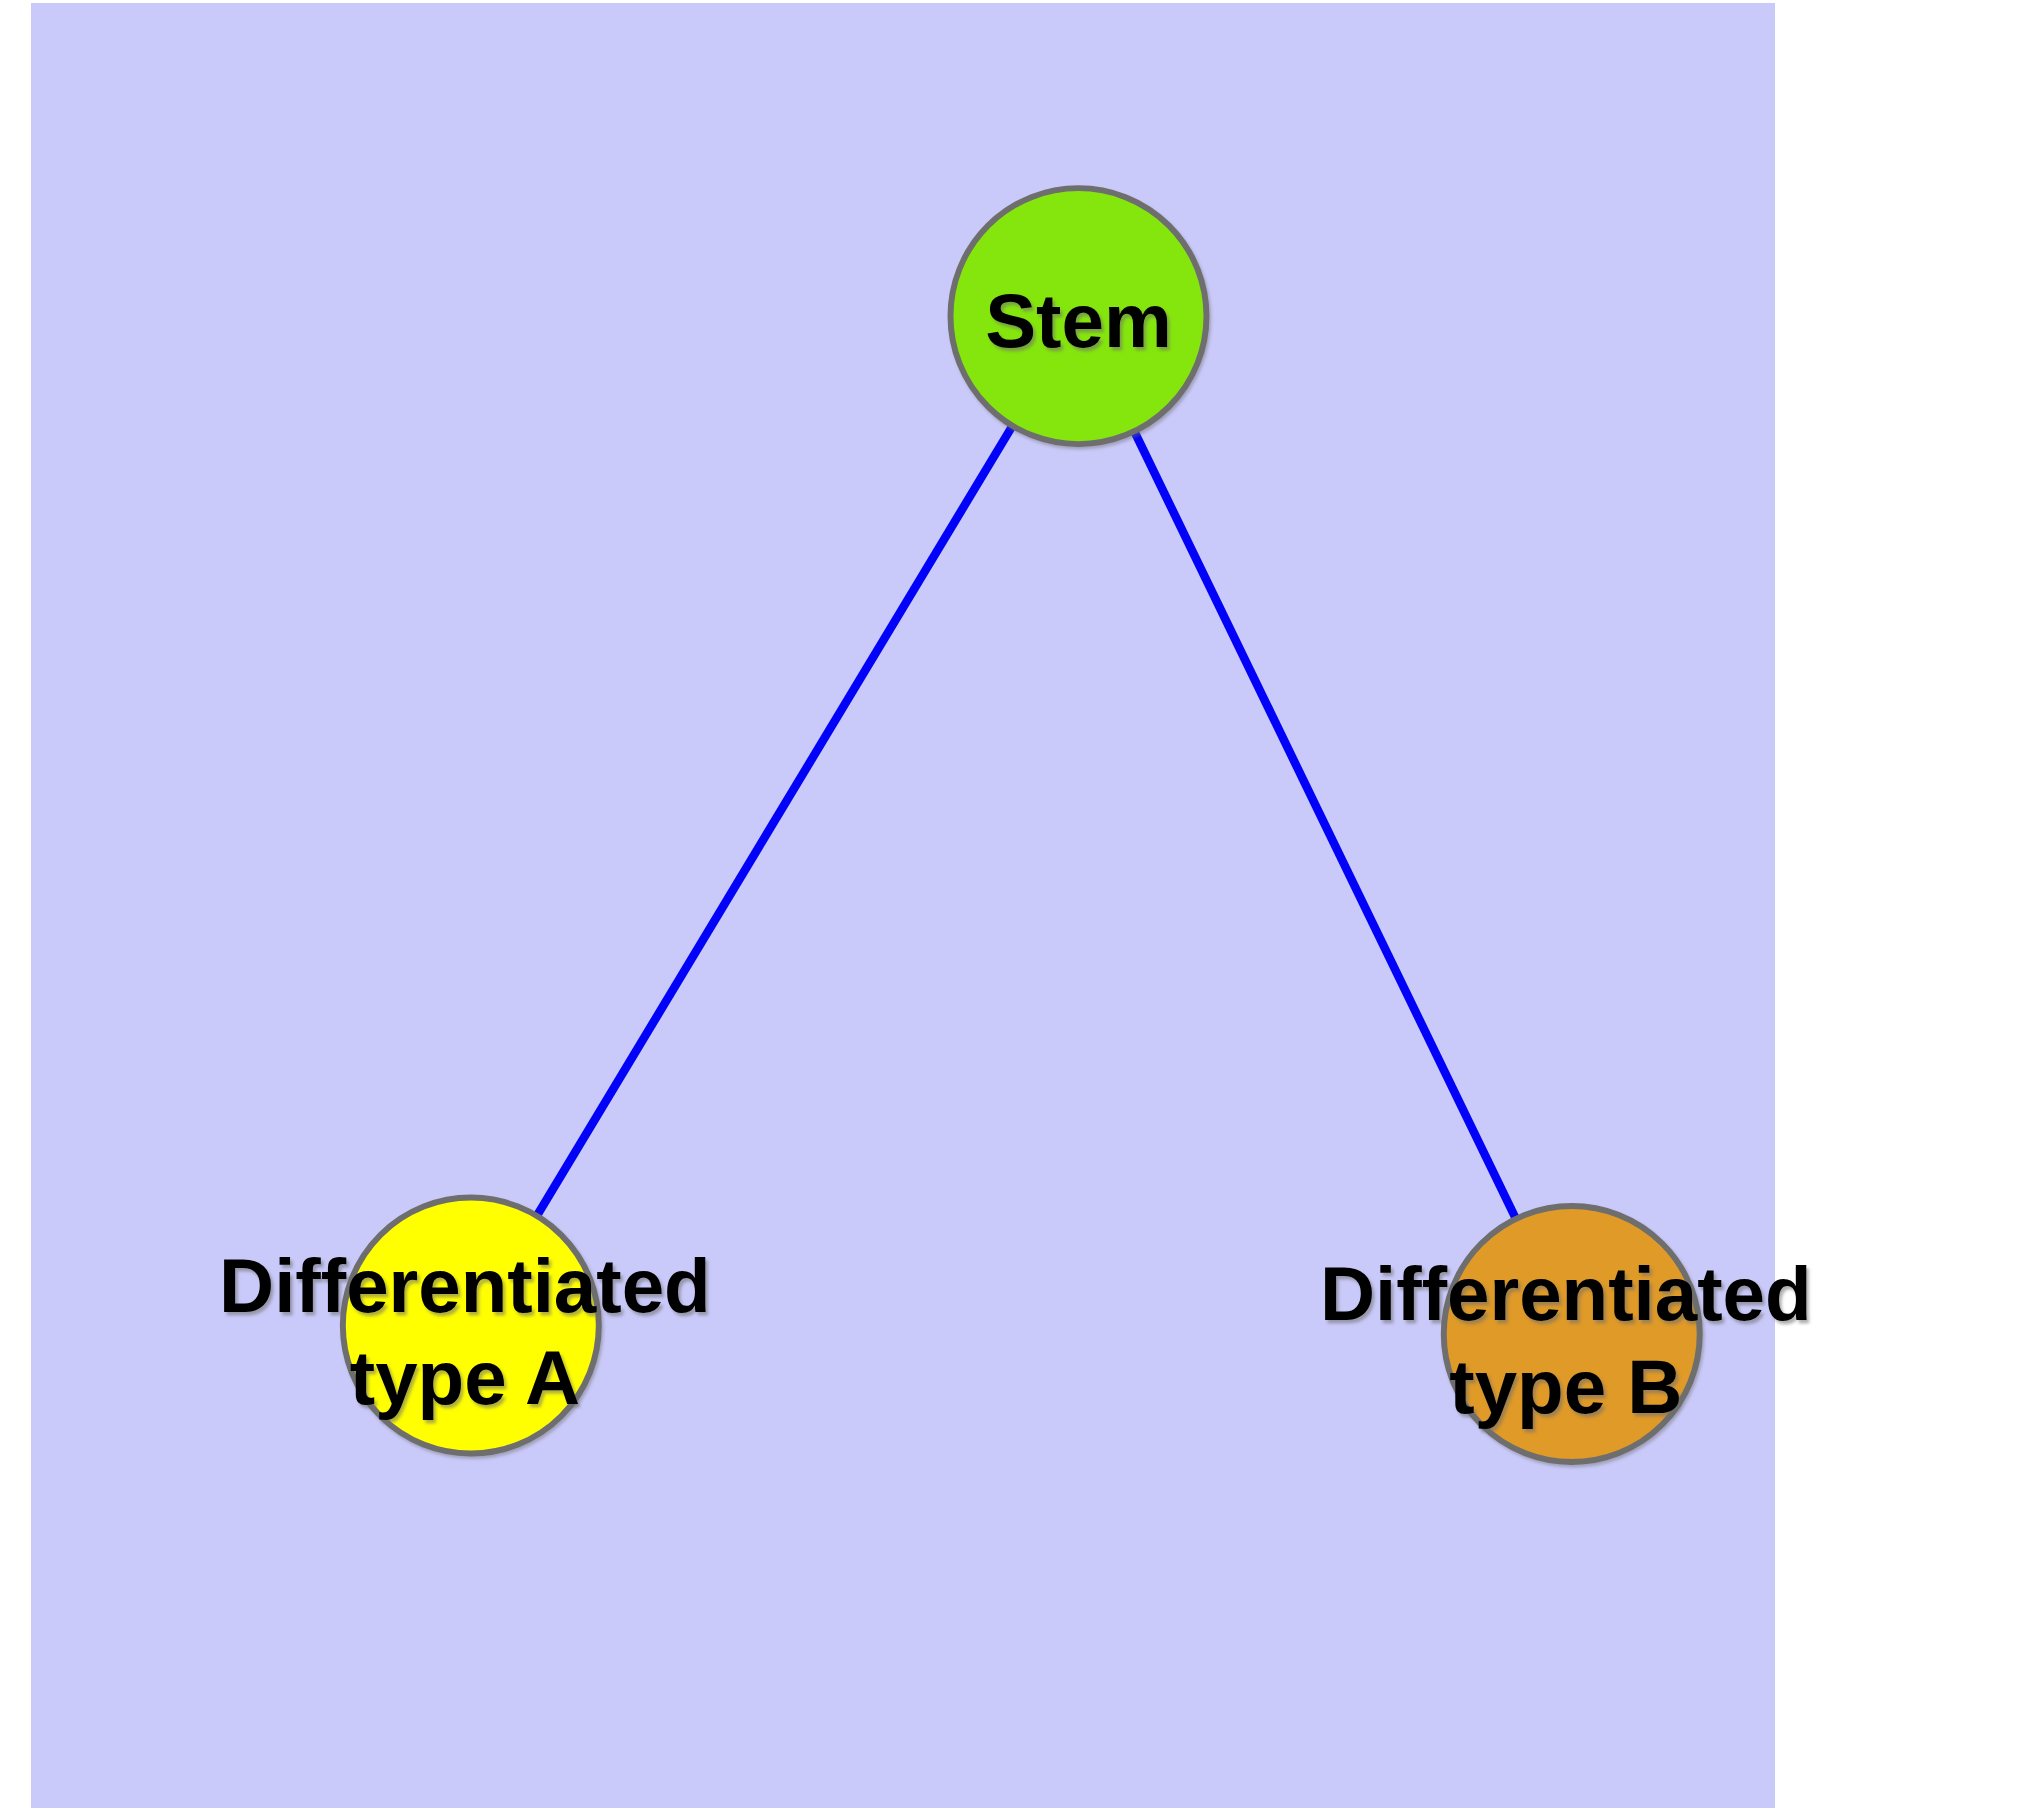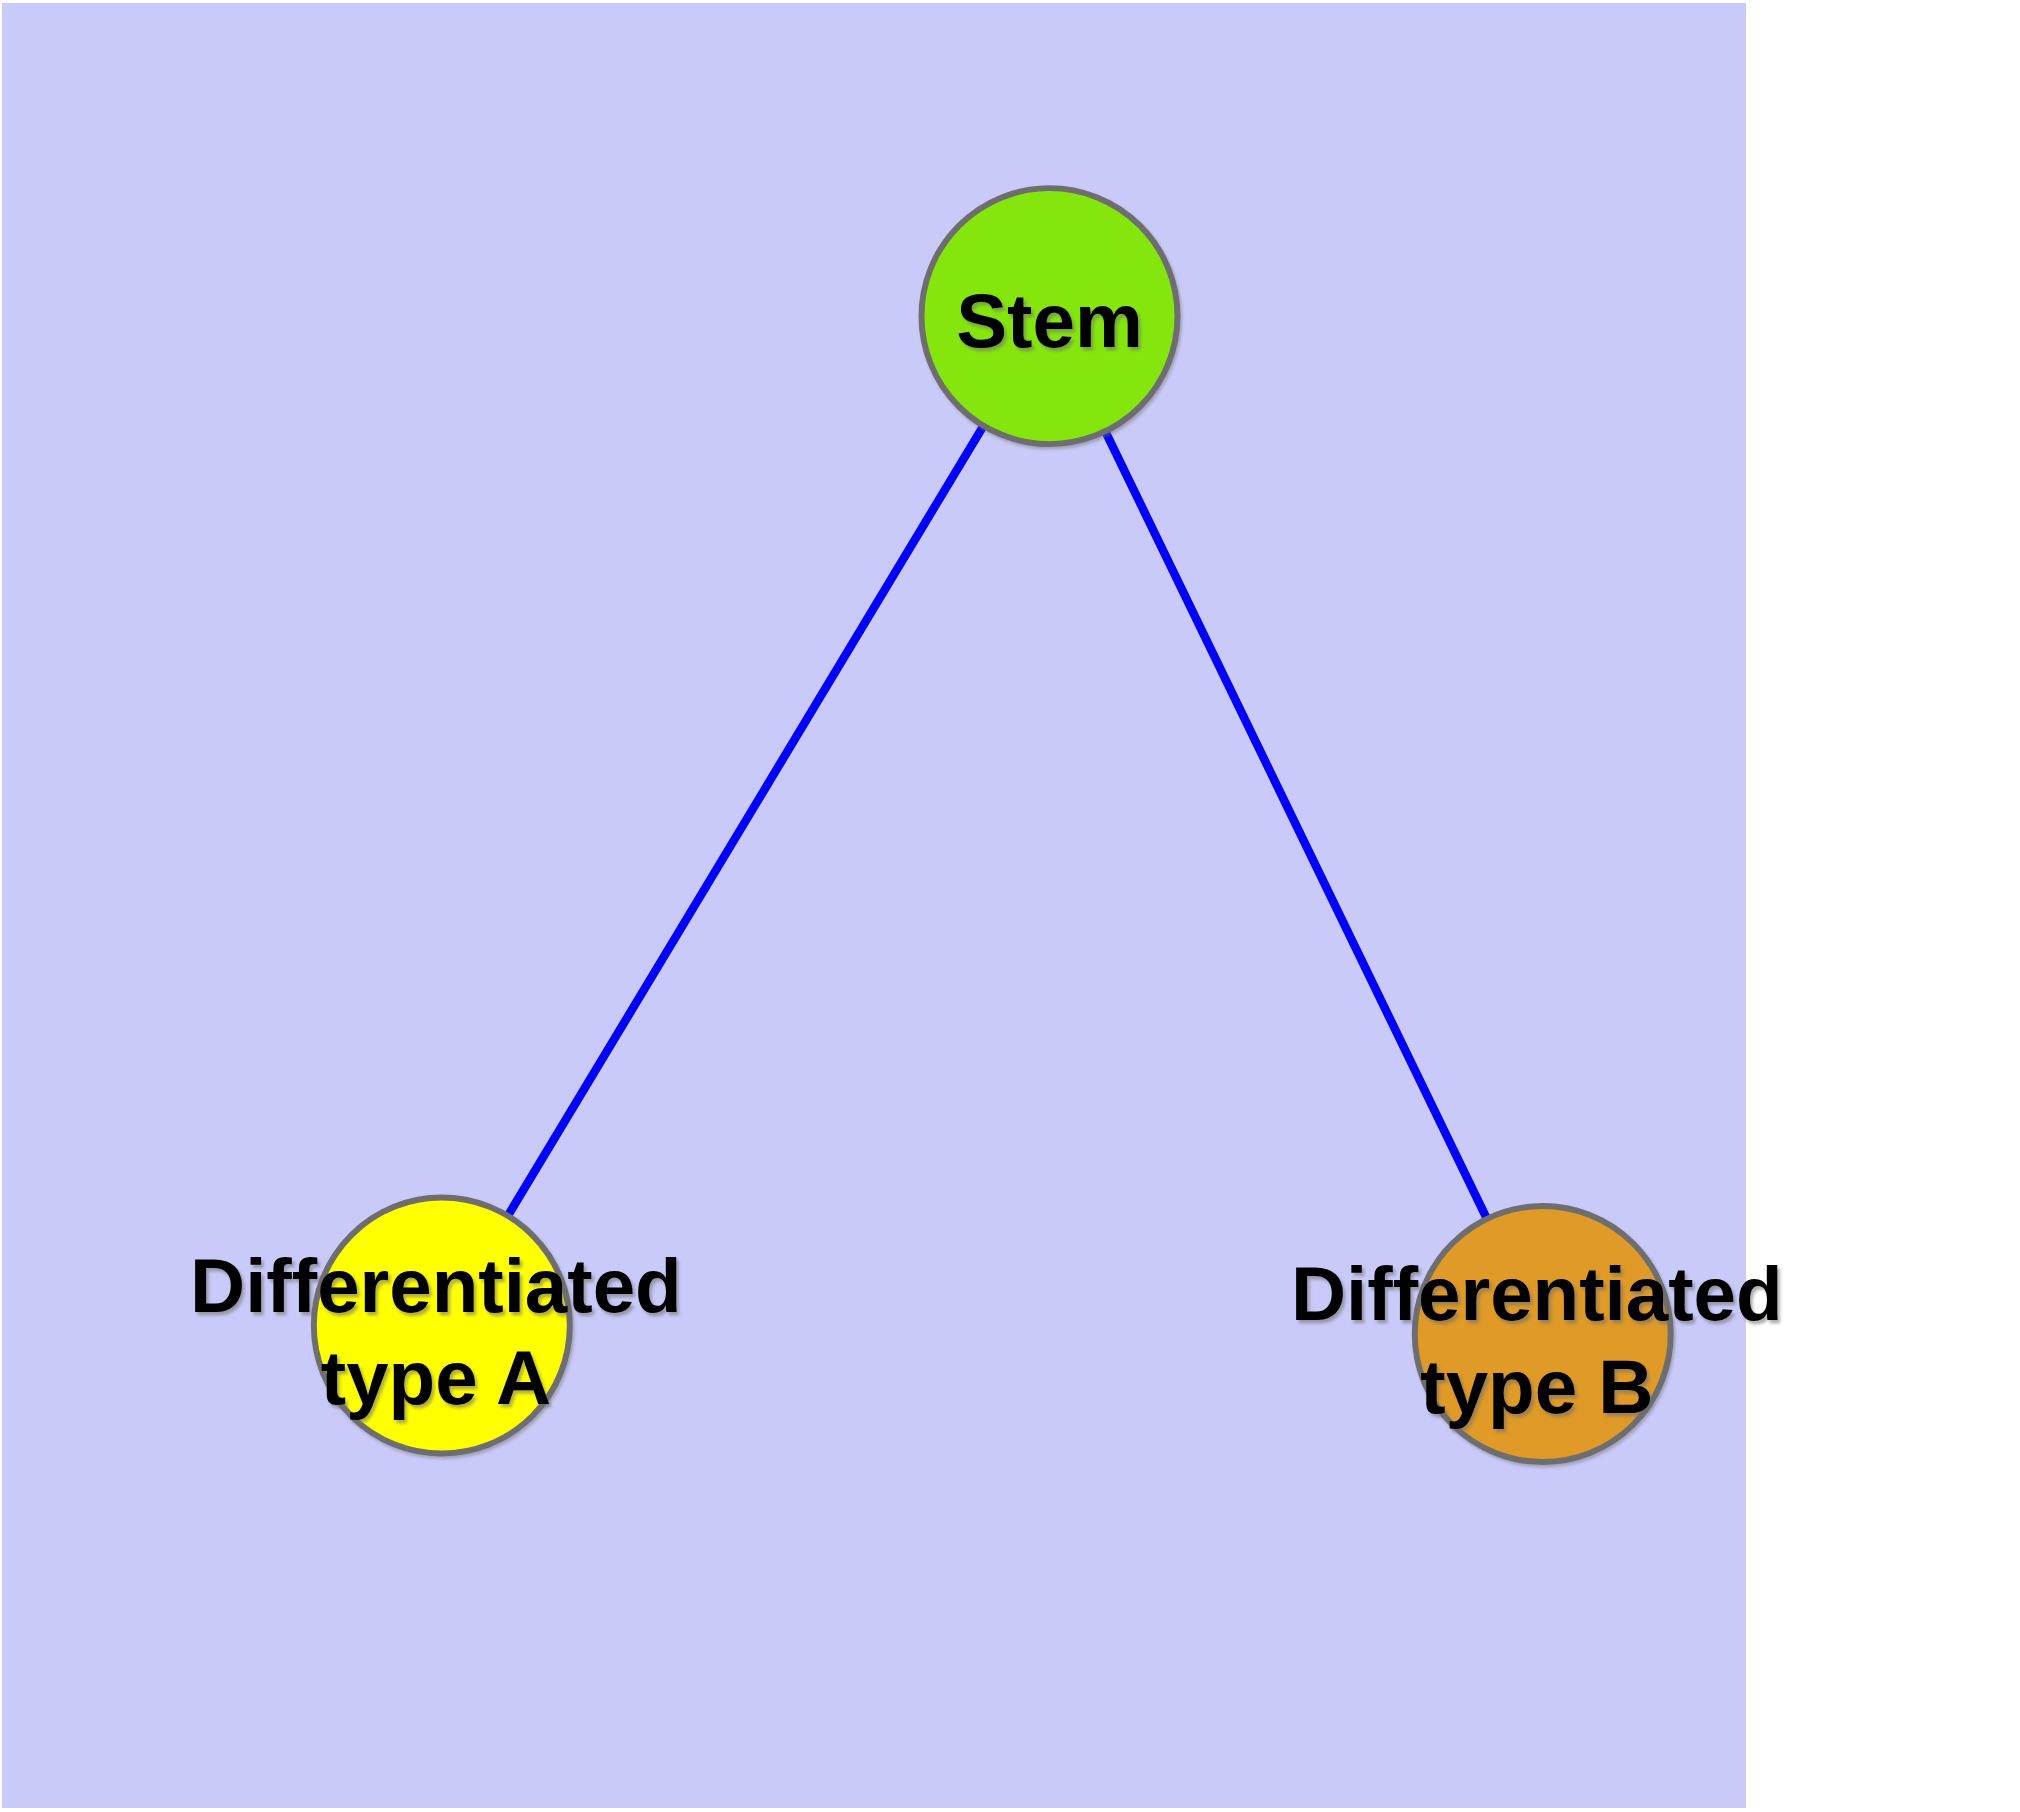--- a/index.html
+++ b/index.html
@@ -8,20 +8,21 @@
     width: 2021px;
     height: 1812px;
     overflow: hidden;
     background: #ffffff;
     font-family: "Liberation Sans", "DejaVu Sans", sans-serif;
   }
   .stage {
     position: relative;
     width: 1748px;
     height: 1812px;
+    margin-left: 29px;
   }
   .canvas-bg {
     position: absolute;
     left: 1.7px;
     top: 3.4px;
     right: 2.5px;
     bottom: 4.2px;
   }
   svg.graph {
     position: absolute;

